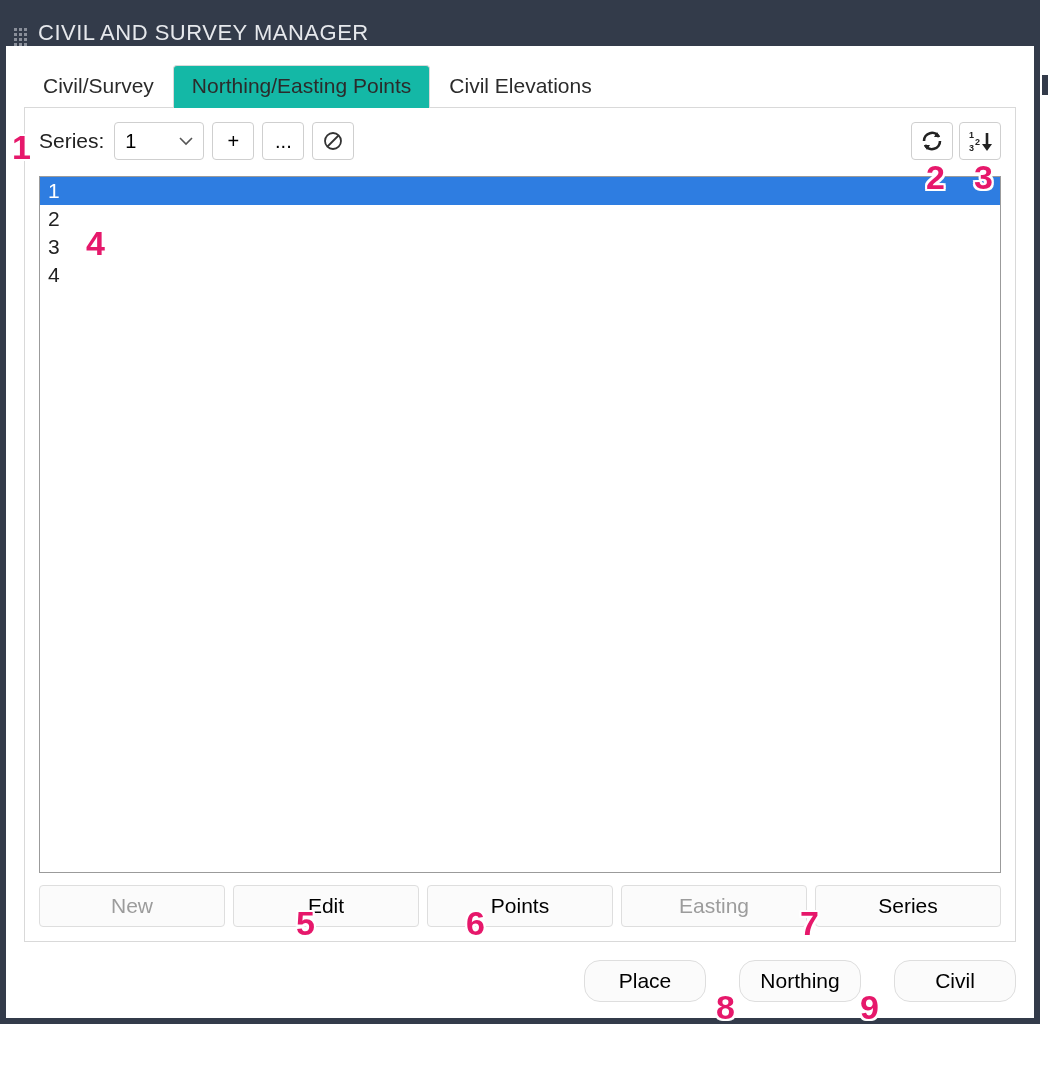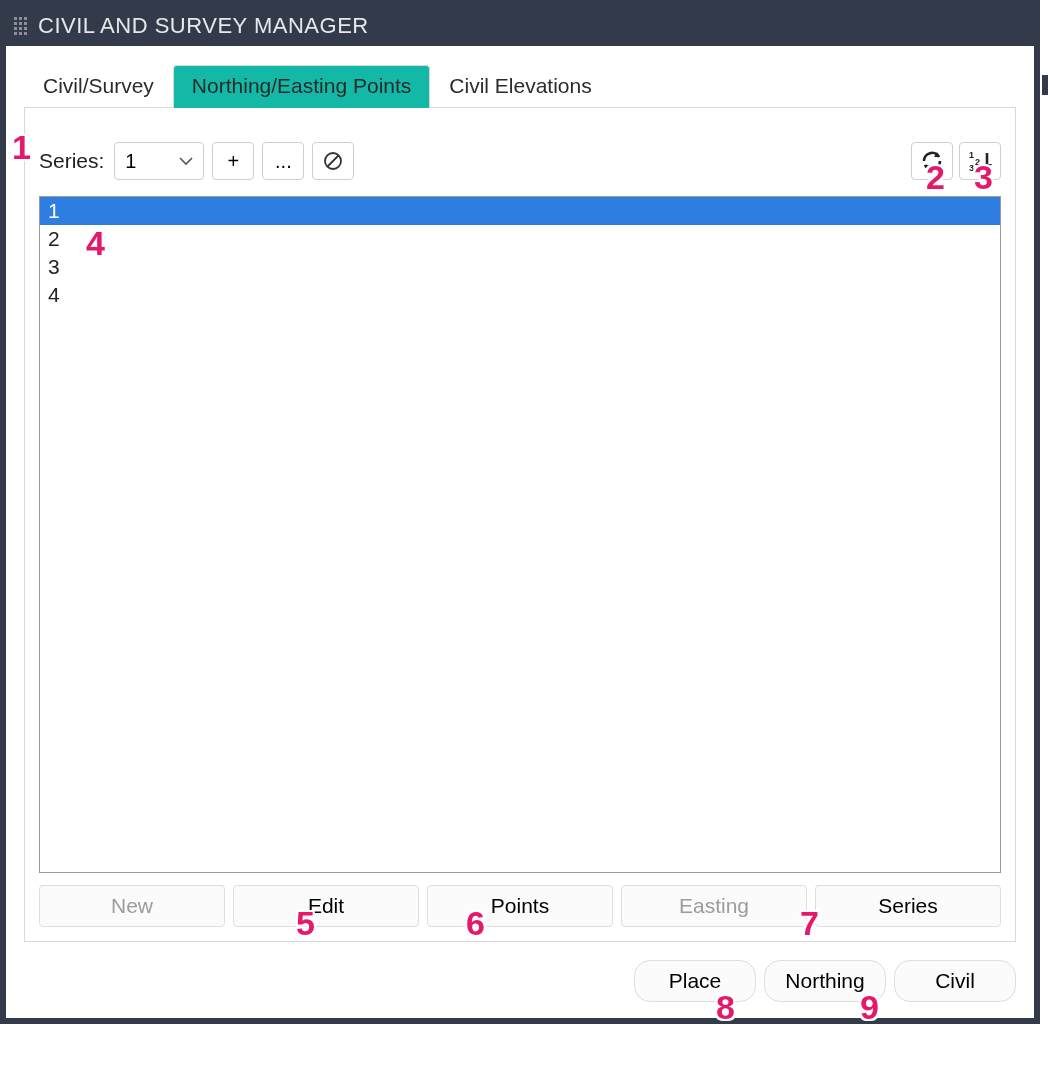--- a/index.html
+++ b/index.html
@@ -17,21 +17,21 @@
     left: 0; top: 0;
     width: 1040px;
     height: 1024px;
     border: 6px solid #333b4a;
     background: #ffffff;
   }
   .titlebar {
     height: 40px;
     background: #333b4a;
     display: flex;
-    align-items: center;
+    align-items: flex-end;
     padding: 0 8px;
     color: #e6e8ec;
     font-size: 22px;
     letter-spacing: 0.5px;
   }
   .grip {
     width: 14px; height: 18px;
     margin-right: 10px;
     display: grid;
     grid-template-columns: repeat(3, 3px);
@@ -72,21 +72,20 @@
     border-top: none;
     padding: 14px 14px 14px 14px;
     display: flex;
     flex-direction: column;
   }
   .toolbar-row {
     display: flex;
     align-items: center;
     gap: 8px;
     position: relative;
-    margin-top: 20px;
   }
   .label { font-size: 21px; color: #222; margin-right: 2px; }
   .select {
     width: 90px; height: 38px;
     border: 1px solid #cfcfcf;
     border-radius: 4px;
     display: flex; align-items: center;
     padding: 0 10px;
     font-size: 20px;
     background: #fff;
@@ -150,20 +149,21 @@
     margin-top: 18px;
   }
   .footer-btn {
     width: 122px; height: 42px;
     border: 1px solid #dedede;
     border-radius: 16px;
     background: #fbfbfb;
     font-size: 21px;
     display: flex; align-items: center; justify-content: center;
     cursor: pointer;
+    margin-left: 25px;
   }
   
   .anno {
     position: absolute;
     font-weight: 800;
     font-size: 34px;
     color: #e6186b;
     text-shadow:
       -2px -2px 0 #fff, 2px -2px 0 #fff,
       -2px 2px 0 #fff, 2px 2px 0 #fff,

